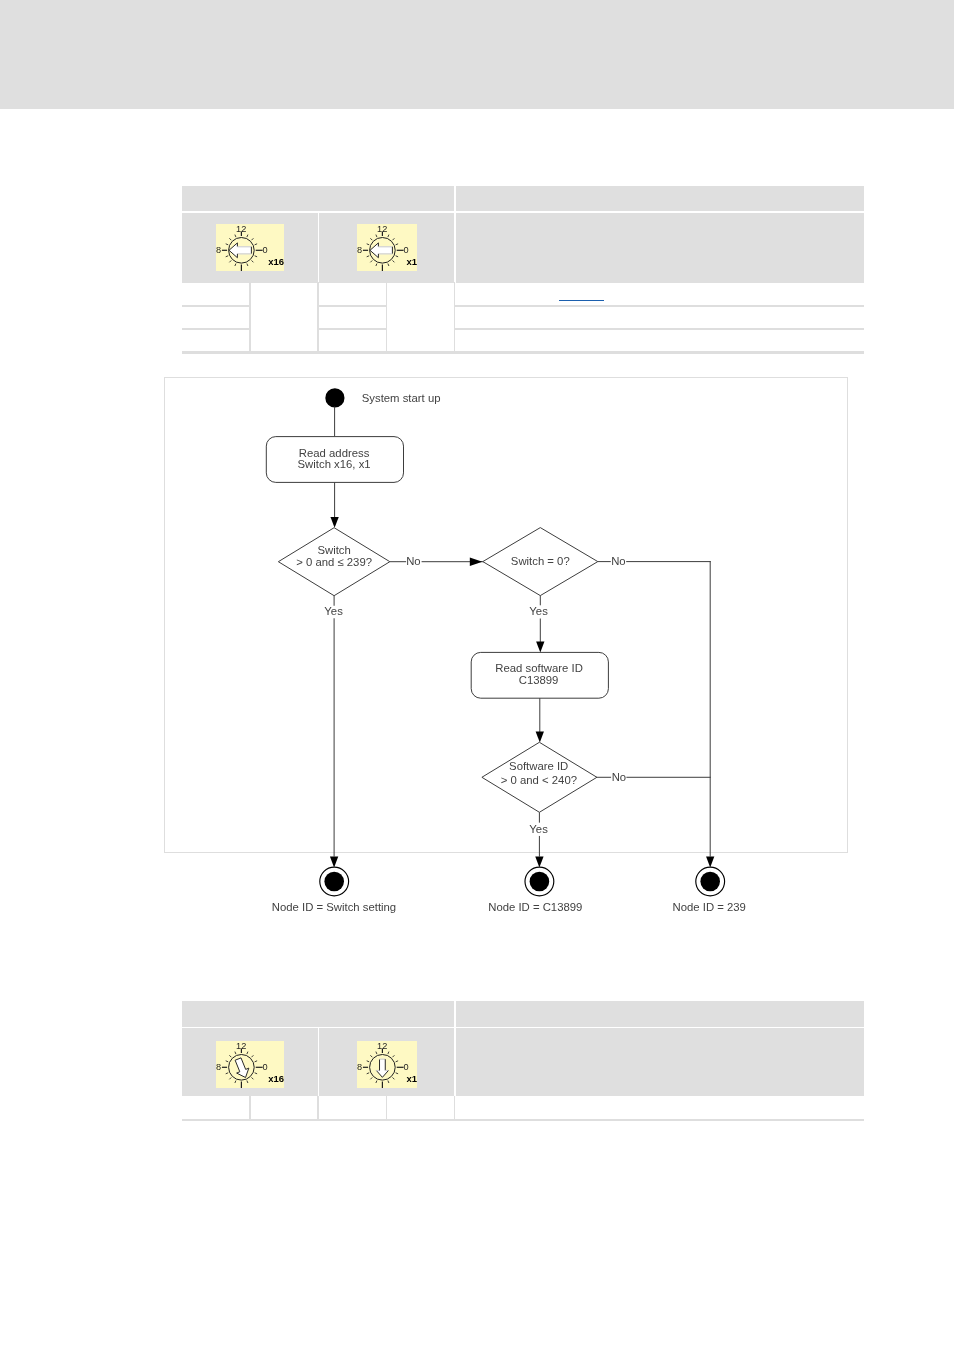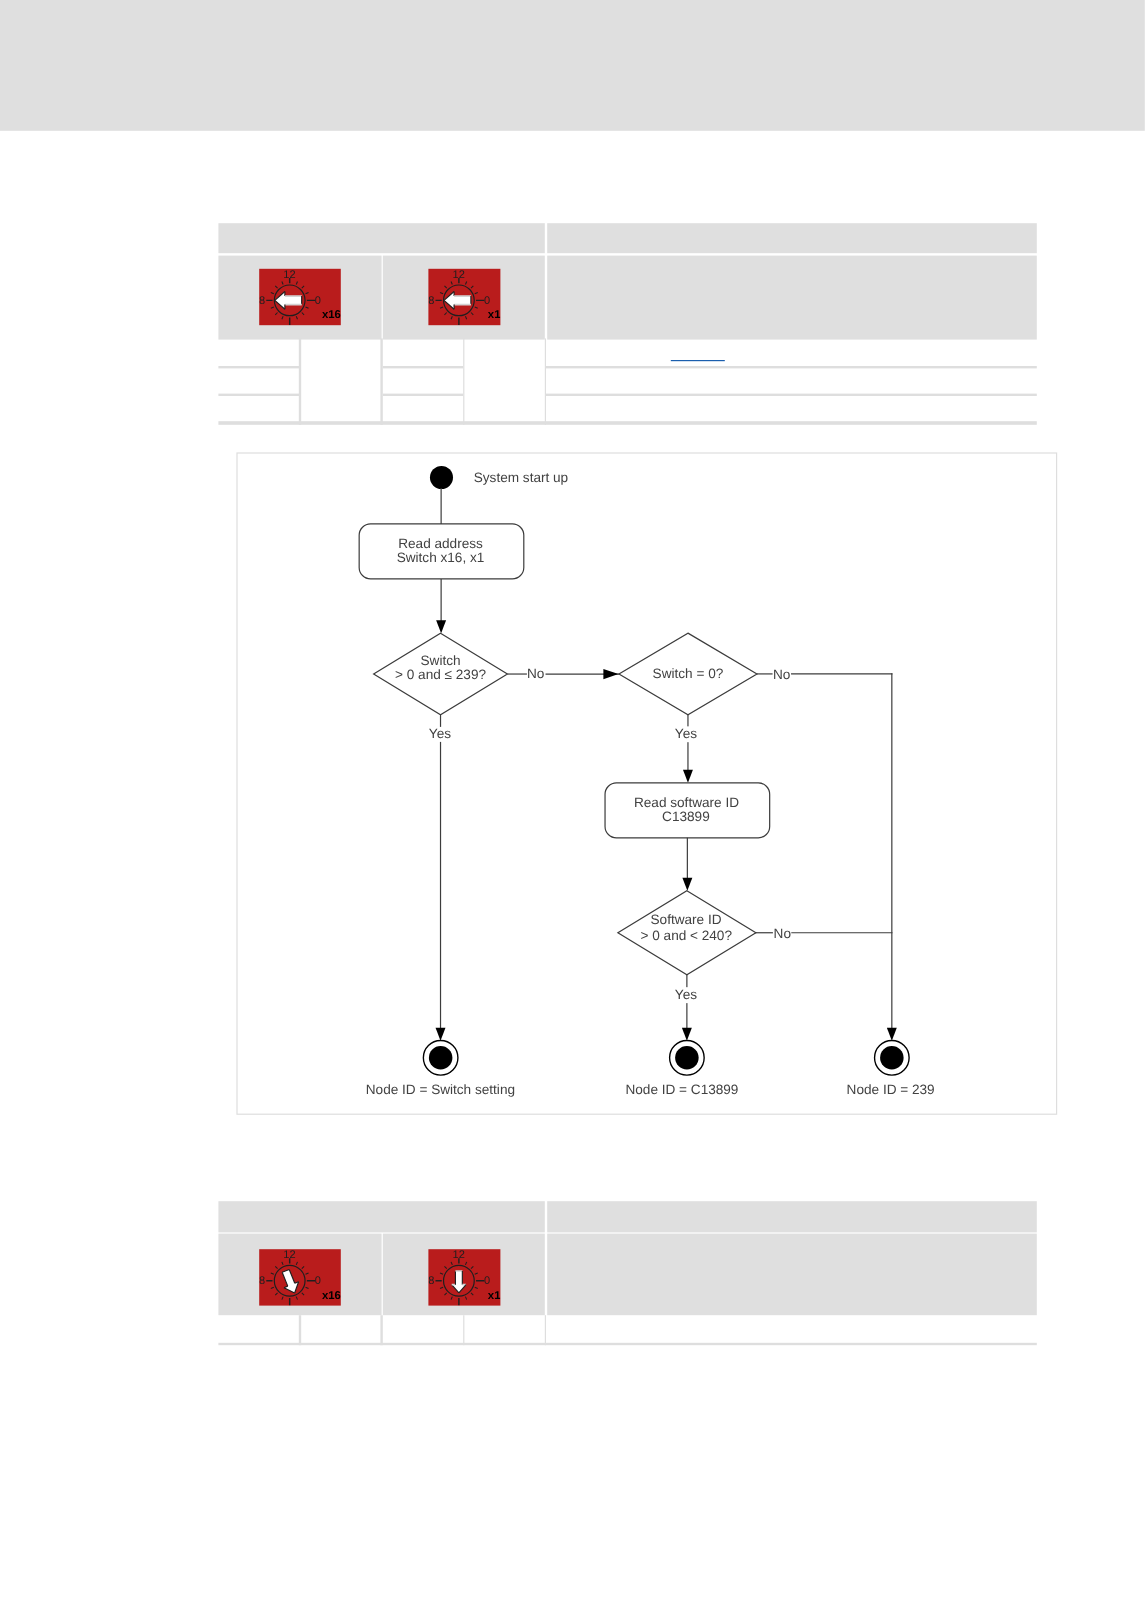--- a/index.html
+++ b/index.html
@@ -6,21 +6,21 @@
   html,body{margin:0;padding:0;}
   body{width:954px;height:1350px;background:#ffffff;font-family:"Liberation Sans",sans-serif;overflow:hidden;position:relative;-webkit-font-smoothing:antialiased;}
   .page{position:absolute;left:0;top:0;width:954px;height:1350px;}
   .header-band{position:absolute;left:0;top:0;width:954px;height:109px;background:#dfdfdf;}
 
   .cell{position:absolute;box-sizing:border-box;}
   .cell.grey{background:#dfdfdf;}
   .rule{position:absolute;background:#dedede;}
   .vrule{position:absolute;background:#dedede;width:1.7px;}
 
-  .switch-img{position:absolute;background:#b91c1c;overflow:hidden;text-align:center;}
+  .switch-img{position:absolute;background:#fef9c3;overflow:hidden;text-align:center;}
   .switch-img svg{display:block;}
 
   .diagram{position:absolute;box-sizing:border-box;border:1.8px solid #dedede;background:#ffffff;}
   .diagram svg{display:block;}
 
   .link-underline{position:absolute;background:#1b5fae;height:1.8px;}
 </style>
 </head>
 <body>
 
@@ -116,21 +116,21 @@
     <div class="rule" style="left:182px;top:351.4px;width:682px;height:2.2px;"></div>
 
     <div class="vrule" style="left:249.3px;top:282.2px;height:71.4px;"></div>
     <div class="vrule" style="left:317.2px;top:282.2px;height:71.4px;"></div>
     <div class="vrule" style="left:385.6px;top:282.2px;height:71.4px;"></div>
     <div class="vrule" style="left:453.8px;top:282.2px;height:71.4px;"></div>
 
     <div class="link-underline" style="left:558.9px;top:299.5px;width:44.9px;"></div>
   </div>
 
-  <div class="diagram" style="left:197px;top:376.9px;width:683.5px;height:552px;">
+  <div class="diagram" style="left:164px;top:376.9px;width:683.5px;height:476px;">
     <svg id="flow-svg" width="680" height="548.4" viewBox="0 0 680 548.4">
       <circle cx="169.9" cy="19.9" r="9.6" fill="#000000"></circle>
       <text x="196.8" y="23.7" text-anchor="start" font-family="'Liberation Sans', sans-serif" font-size="11.35" font-weight="normal" fill="#424242">System start up</text>
       <line x1="169.6" y1="28.6" x2="169.6" y2="58.6" stroke="#3c3c3c" stroke-width="1.0"></line>
       <rect x="101.3" y="58.6" width="137.2" height="45.8" rx="9.5" ry="9.5" fill="#ffffff" stroke="#3c3c3c" stroke-width="1.0"></rect>
       <text x="169.1" y="78.6" text-anchor="middle" font-family="'Liberation Sans', sans-serif" font-size="11.35" font-weight="normal" fill="#424242">Read address</text>
       <text x="169.1" y="90.0" text-anchor="middle" font-family="'Liberation Sans', sans-serif" font-size="11.35" font-weight="normal" fill="#424242">Switch x16, x1</text>
       <line x1="169.6" y1="104.4" x2="169.6" y2="139.6" stroke="#3c3c3c" stroke-width="1.0"></line>
       <path d="M 165.45 138.9 L 173.75 138.9 L 169.6 149.8 Z" fill="#000000"></path>
       <path d="M 169.1 149.7 L 224.85 183.7 L 169.1 217.7 L 113.35 183.7 Z" fill="#ffffff" stroke="#3c3c3c" stroke-width="1.0"></path>

